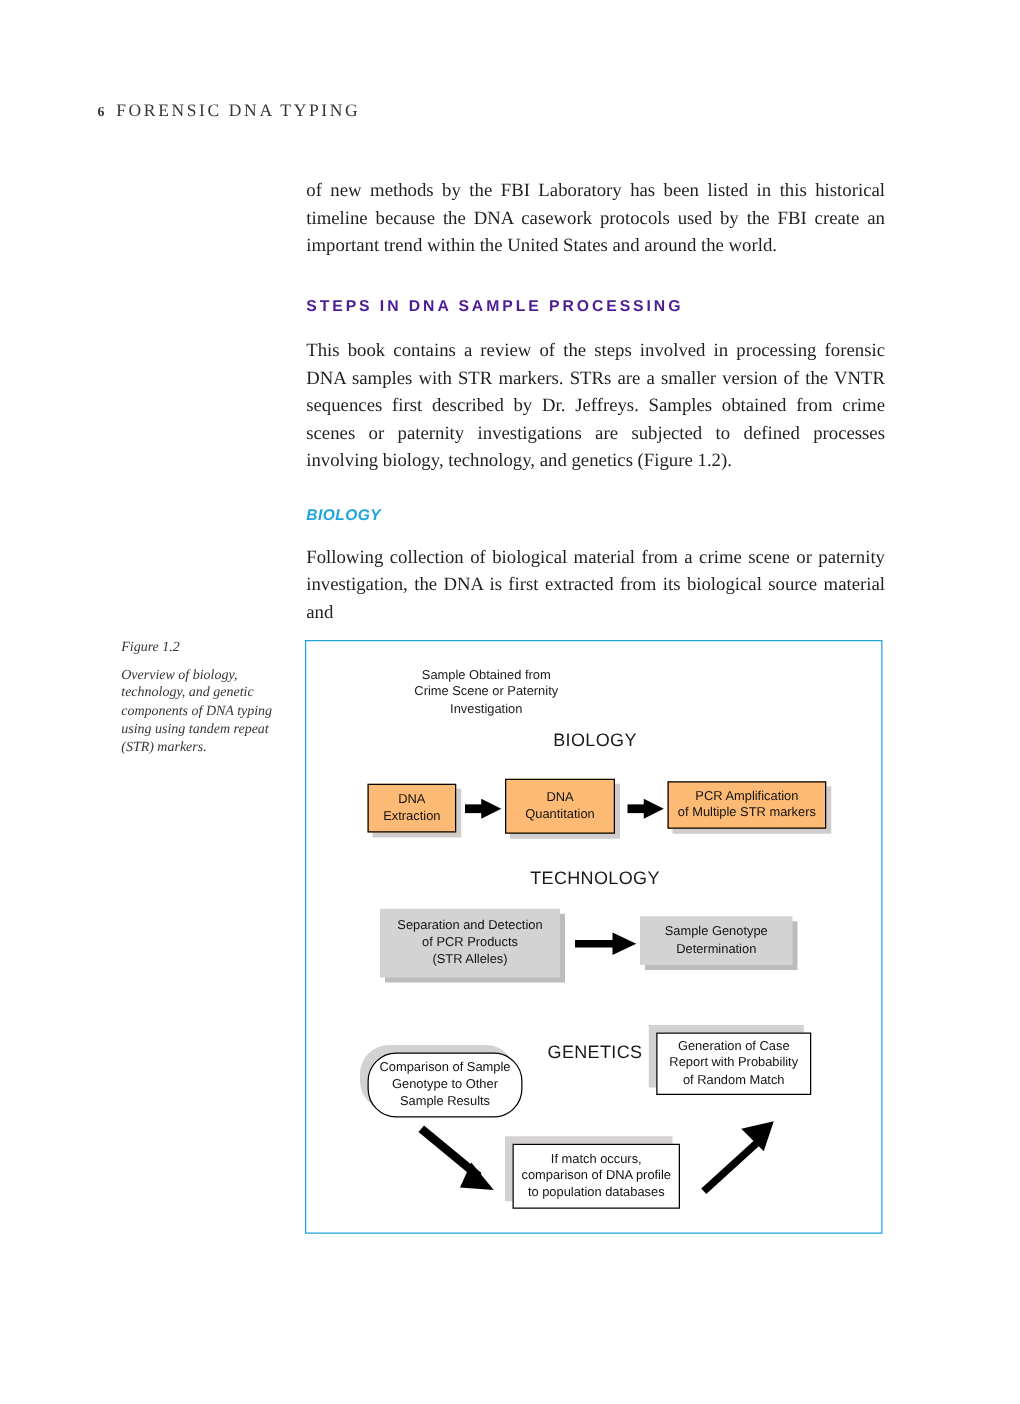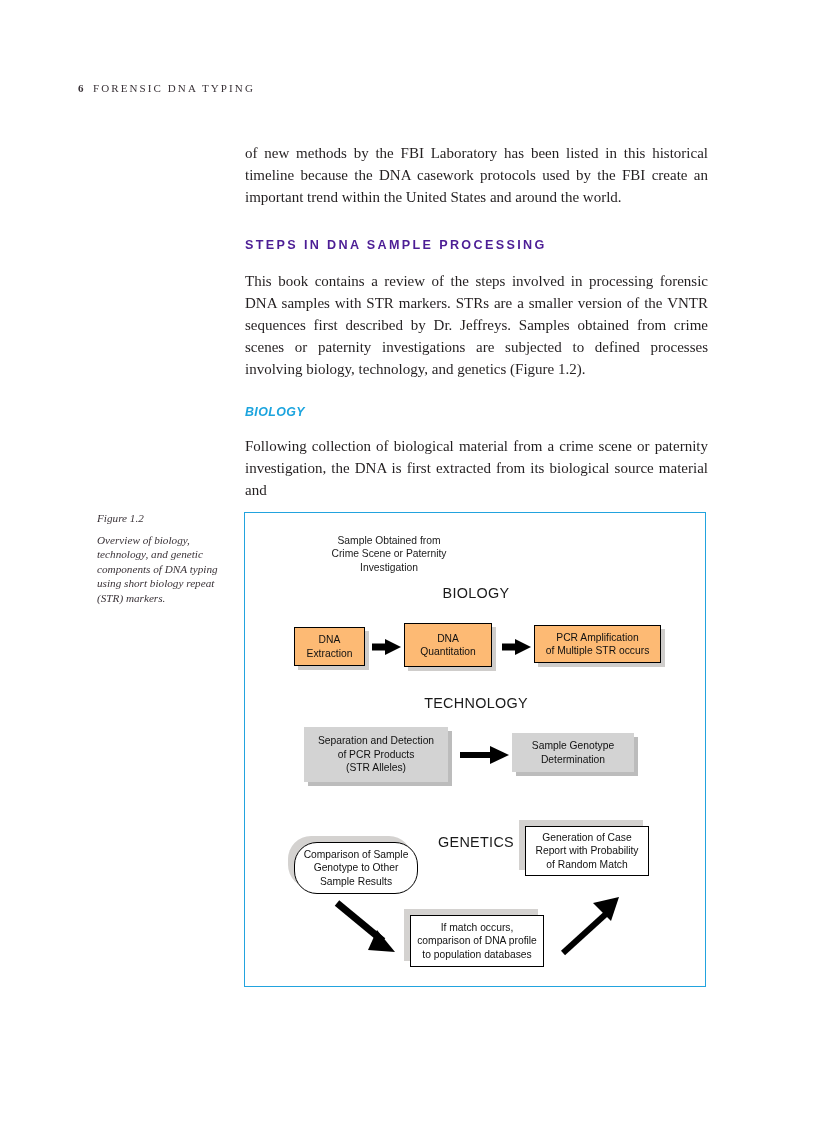--- a/index.html
+++ b/index.html
@@ -25,21 +25,21 @@
     font-size: 11px;
     color: #3a3338;
   }
   .running-head .folio {
     font-weight: bold;
     letter-spacing: 0.5px;
     margin-right: 9px;
   }
   .running-head .title {
     letter-spacing: 2.1px;
-    font-size: 11px;
+    font-size: 14px;
   }
 
   
   .text-col {
     position: absolute;
     left: 245px;
     top: 142px;
     width: 463px;
   }
   p.body {
@@ -182,21 +182,21 @@
 
   <div class="spacer-c"></div>
   <h3 class="sub-head">BIOLOGY</h3>
   <div class="spacer-d"></div>
 
   <p class="body">Following collection of biological material from a crime scene or paternity investigation, the DNA is first extracted from its biological source material and</p>
 </div>
 
 <div class="fig-caption">
   <span class="fig-label">Figure 1.2</span>
-  <span>Overview of biology, technology, and genetic components of DNA typing using short biology repeat (STR) markers.</span>
+  <span>Overview of biology, technology, and genetic components of DNA typing using using tandem repeat (STR) markers.</span>
 </div>
 
 <div class="figure-frame">
   <div class="fig-inner">
 
     <div class="dgm-text" style="left:54px; top:21px; width:180px;">Sample Obtained from
 Crime Scene or Paternity
 Investigation</div>
 
     <div class="stage-label" style="left:0px; top:72px; width:462px;">BIOLOGY</div>
@@ -211,21 +211,21 @@
 
     <div class="node outlined" style="left:159px; top:110px; width:88px; height:44px;">DNA
 Quantitation</div>
 
     <svg class="arrow-svg" style="left:256px; top:124px;" width="32" height="20" viewBox="0 0 32 20">
       <path d="M1 10 L17 10" stroke="#000" stroke-width="7" fill="none"></path>
       <path d="M14 2 L30 10 L14 18 Z" fill="#000"></path>
     </svg>
 
     <div class="node outlined" style="left:289px; top:112px; width:127px; height:38px;">PCR Amplification
-of Multiple STR occurs</div>
+of Multiple STR markers</div>
 
     <div class="stage-label" style="left:0px; top:182px; width:462px;">TECHNOLOGY</div>
 
     <div class="node filled" style="left:59px; top:214px; width:144px; height:55px;">Separation and Detection
 of PCR Products
 (STR Alleles)</div>
 
     <svg class="arrow-svg" style="left:214px; top:231px;" width="52" height="22" viewBox="0 0 52 22">
       <path d="M1 11 L34 11" stroke="#000" stroke-width="6" fill="none"></path>
       <path d="M31 2 L50 11 L31 20 Z" fill="#000"></path>

